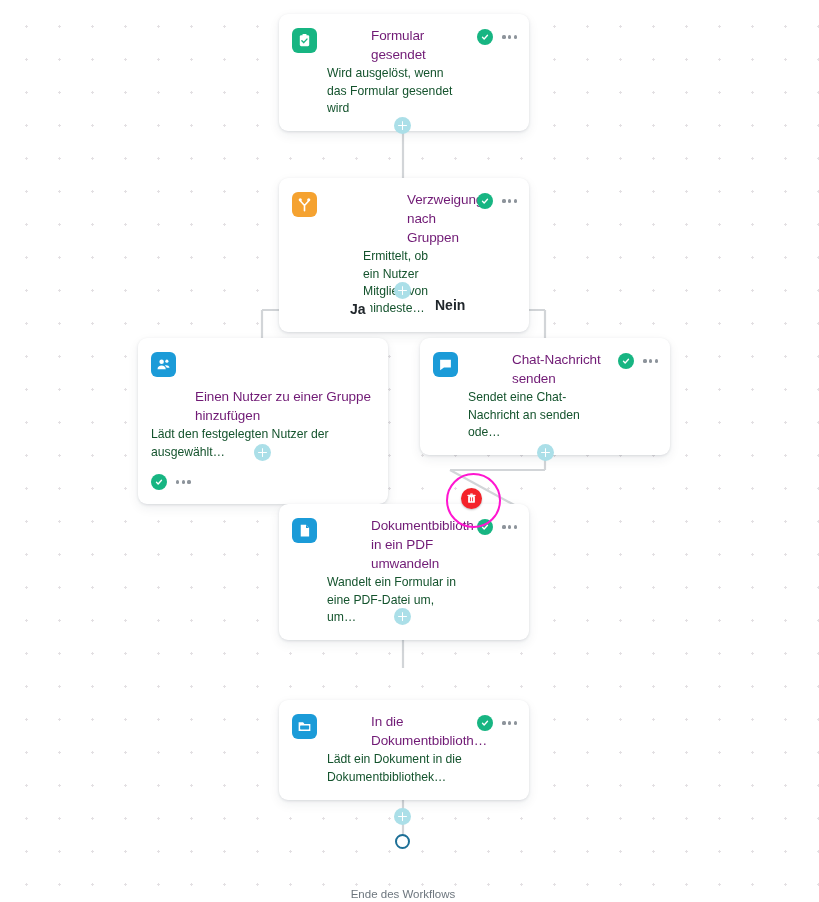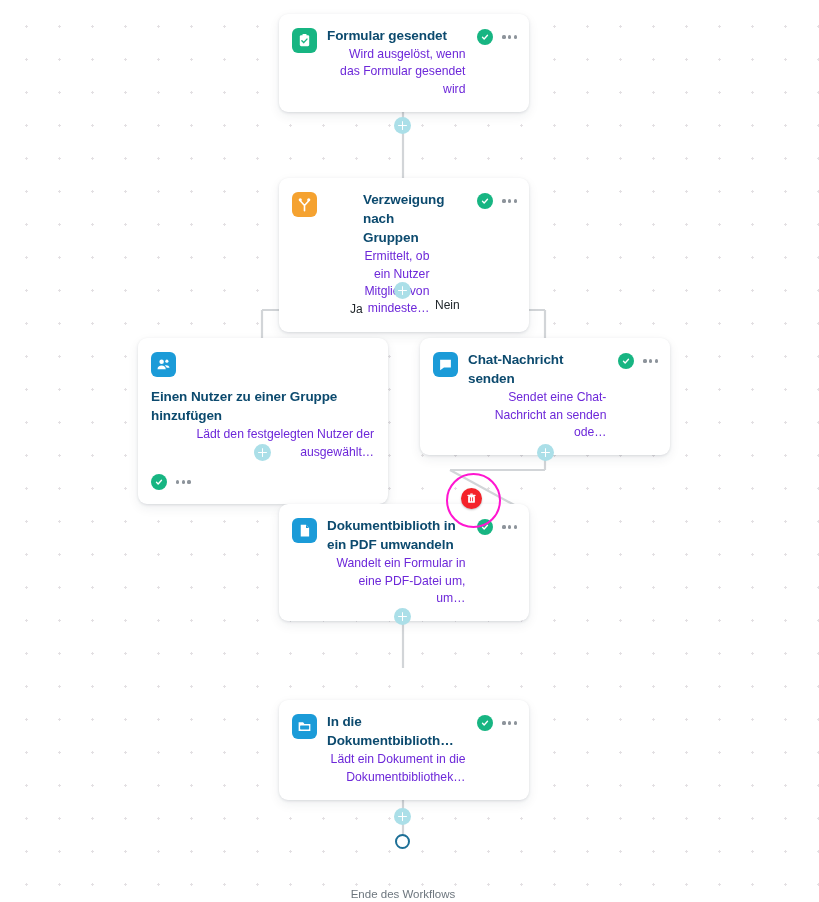--- a/index.html
+++ b/index.html
@@ -60,32 +60,32 @@
   .node-icon svg { display: block; }
 
   .node-body {
     flex: 1 1 auto;
     min-width: 0;
     padding-right: 2px;
   }
 
   .node-title {
     font-size: 13.5px;
-    font-weight: bold;
-    color: #0c4a6e;
+    font-weight: normal;
+    color: #701a75;
     line-height: 1.42;
     letter-spacing: -0.1px;
+    margin-left: 44px;
   }
 
   .node-desc {
     margin-top: 1px;
     font-size: 12.2px;
-    color: #6d28d9;
+    color: #14532d;
     line-height: 1.42;
-    text-align: right;
   }
 
   .node-actions {
     flex: 0 0 auto;
     display: flex;
     align-items: center;
     gap: 9px;
     margin-top: 3px;
   }
 
@@ -131,22 +131,22 @@
     position: absolute;
     background: #ffffff;
     border-radius: 1px;
   }
   .plus::before { width: 9px; height: 1.8px; }
   .plus::after  { width: 1.8px; height: 9px; }
 
   
   .branch-label {
     position: absolute;
-    font-size: 12px;
-    font-weight: normal;
+    font-size: 14px;
+    font-weight: bold;
     color: #20262b;
     background: #ffffff;
     padding: 0 4px;
     line-height: 14px;
     white-space: nowrap;
   }
 
   
   .end-dot {
     position: absolute;

